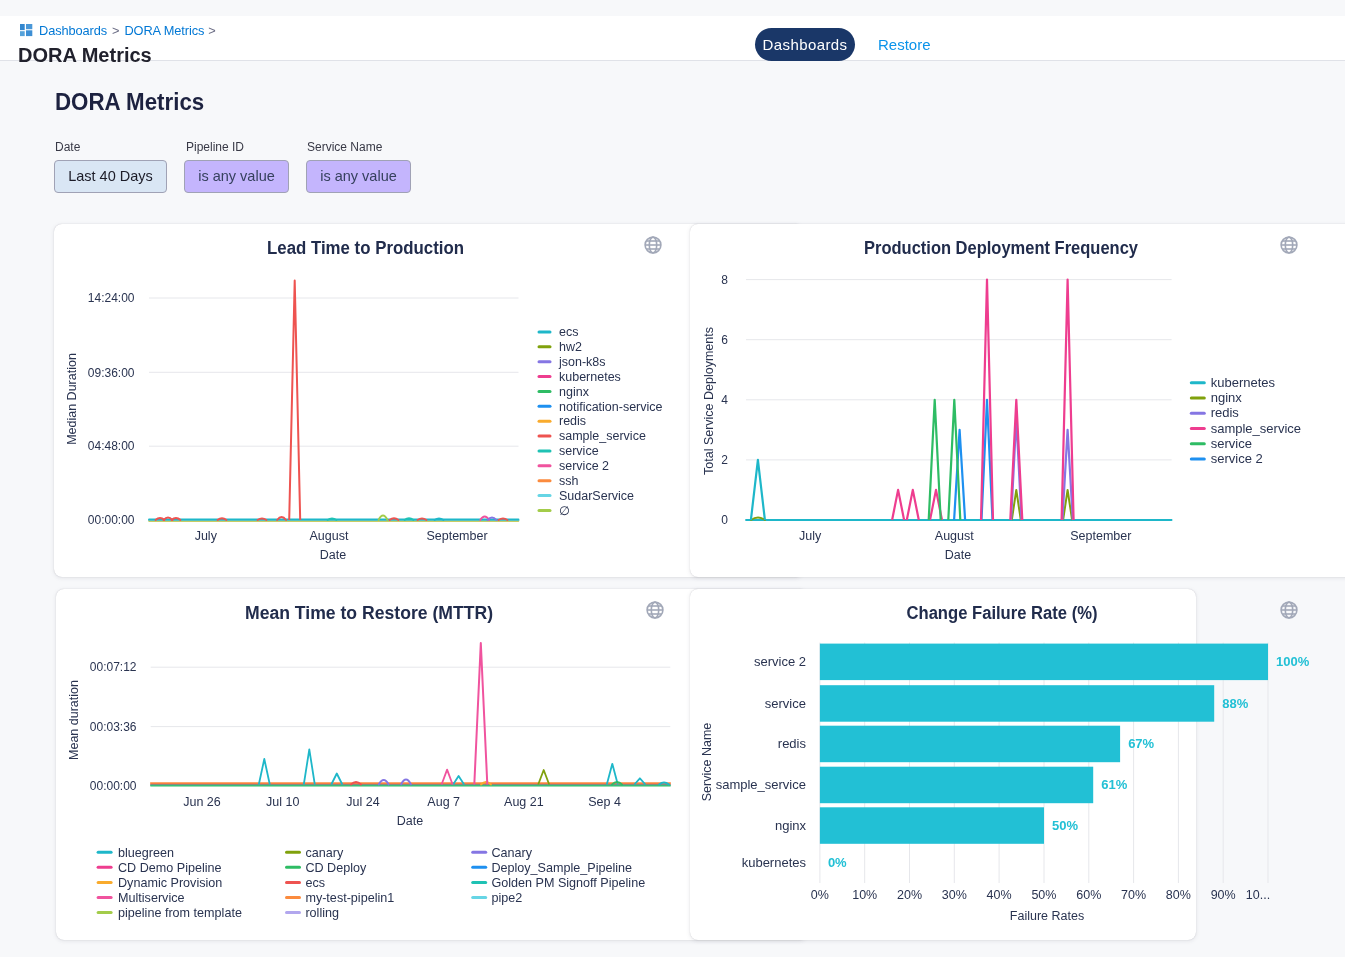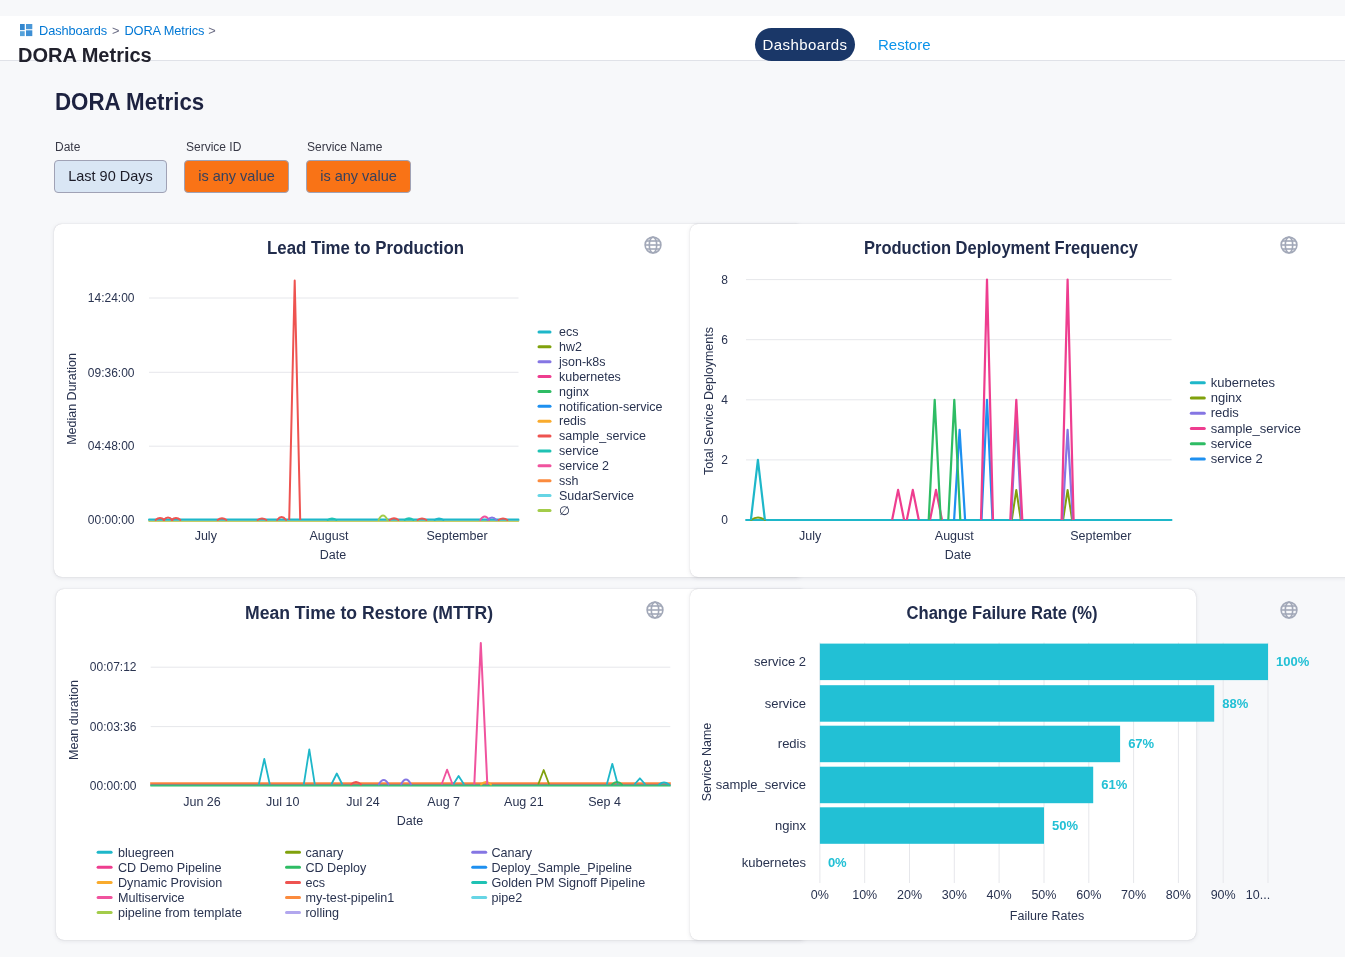--- a/index.html
+++ b/index.html
@@ -4,42 +4,42 @@
 * { margin:0; padding:0; box-sizing:border-box; }
 html,body { width:1345px; height:957px; font-family:"Liberation Sans",sans-serif; background:#f7f8fa; overflow:hidden; }
 .header { position:absolute; left:0; top:16px; width:1345px; height:45px; background:#fff; border-bottom:1px solid #e0e2e8; }
 .crumb { position:absolute; left:39px; top:7px; font-size:12.8px; color:#6b6d85; letter-spacing:-.1px; }
 .crumb a { color:#0278d5; text-decoration:none; }
 .h1 { position:absolute; left:18px; top:28px; font-size:20px; font-weight:700; color:#22222d; }
 .pill { position:absolute; left:755px; top:12px; width:100px; height:33px; border-radius:17px; background:#1a3768; color:#fff; font-size:15px; font-weight:400; letter-spacing:.4px; text-align:center; line-height:33px; }
 .folders { position:absolute; left:878px; top:12px; height:33px; line-height:33px; color:#0a93ea; font-size:15px; }
 .h2 { position:absolute; left:55px; top:88px; font-size:24px; font-weight:700; color:#1d2240; transform:scaleX(.93); transform-origin:left; }
 .flabel { position:absolute; top:140px; font-size:12px; color:#383946; }
-.fbtn { position:absolute; top:160px; height:33px; border:1px solid #a0a2b5; border-radius:4px; background:#f97316; font-size:14.5px; color:#36415e; text-align:center; line-height:31px; }
+.fbtn { position:absolute; top:160px; height:33px; border:1px solid #a0a2b5; border-radius:4px; background:#c4b5fd; font-size:14.5px; color:#36415e; text-align:center; line-height:31px; }
 .card { position:absolute; background:#fff; border-radius:8px; box-shadow:0 0 1px rgba(40,41,61,.25), 0 1px 4px rgba(96,97,112,.14); }
 svg { display:block; }
 </style></head>
 <body>
 <div class="header">
 <svg style="position:absolute;left:20px;top:8px" width="13" height="13" viewBox="0 0 13 13">
 <rect x="0" y="0" width="4.7" height="6.1" fill="#3387cf"></rect>
 <rect x="0" y="7.2" width="4.7" height="4.9" fill="#55a2da"></rect>
 <rect x="6" y="0" width="6.3" height="5.2" fill="#4a98d8"></rect>
 <rect x="6" y="6.3" width="6.3" height="5.8" fill="#3d8fd4"></rect>
 </svg>
 <div class="crumb"><a>Dashboards</a><span style="margin:0 5px">&gt;</span><a>DORA Metrics</a><span style="margin-left:4px">&gt;</span></div>
 <div class="h1">DORA Metrics</div>
 <div class="pill">Dashboards</div>
 <div class="folders">Restore</div>
 </div>
 <div class="h2">DORA Metrics</div>
 <div class="flabel" style="left:55px">Date</div>
-<div class="flabel" style="left:186px">Service ID</div>
+<div class="flabel" style="left:186px">Pipeline ID</div>
 <div class="flabel" style="left:307px">Service Name</div>
-<div class="fbtn" style="left:54px;width:113px;background:#d9e6f4;color:#1c1c28">Last 90 Days</div>
+<div class="fbtn" style="left:54px;width:113px;background:#d9e6f4;color:#1c1c28">Last 40 Days</div>
 <div class="fbtn" style="left:184px;width:105px">is any value</div>
 <div class="fbtn" style="left:306px;width:105px">is any value</div>
 <div class="card" style="left:54px;top:224px;width:749px;height:353px">
     <svg width="623" height="353" viewBox="0 0 623 353">
       <text x="311.5" y="30" font-size="18" text-anchor="middle" fill="#212c4c" font-weight="700" font-family="Liberation Sans, sans-serif" textLength="197" lengthAdjust="spacingAndGlyphs">Lead Time to Production</text>
       <g stroke="#a2a8b8" stroke-width="1.6" fill="none">
         <circle cx="599" cy="21" r="7.9"></circle>
         <ellipse cx="599" cy="21" rx="3.7" ry="7.9"></ellipse>
         <line x1="591.1" y1="21" x2="606.9" y2="21"></line>
         <line x1="592.2" y1="17" x2="605.8" y2="17"></line>

